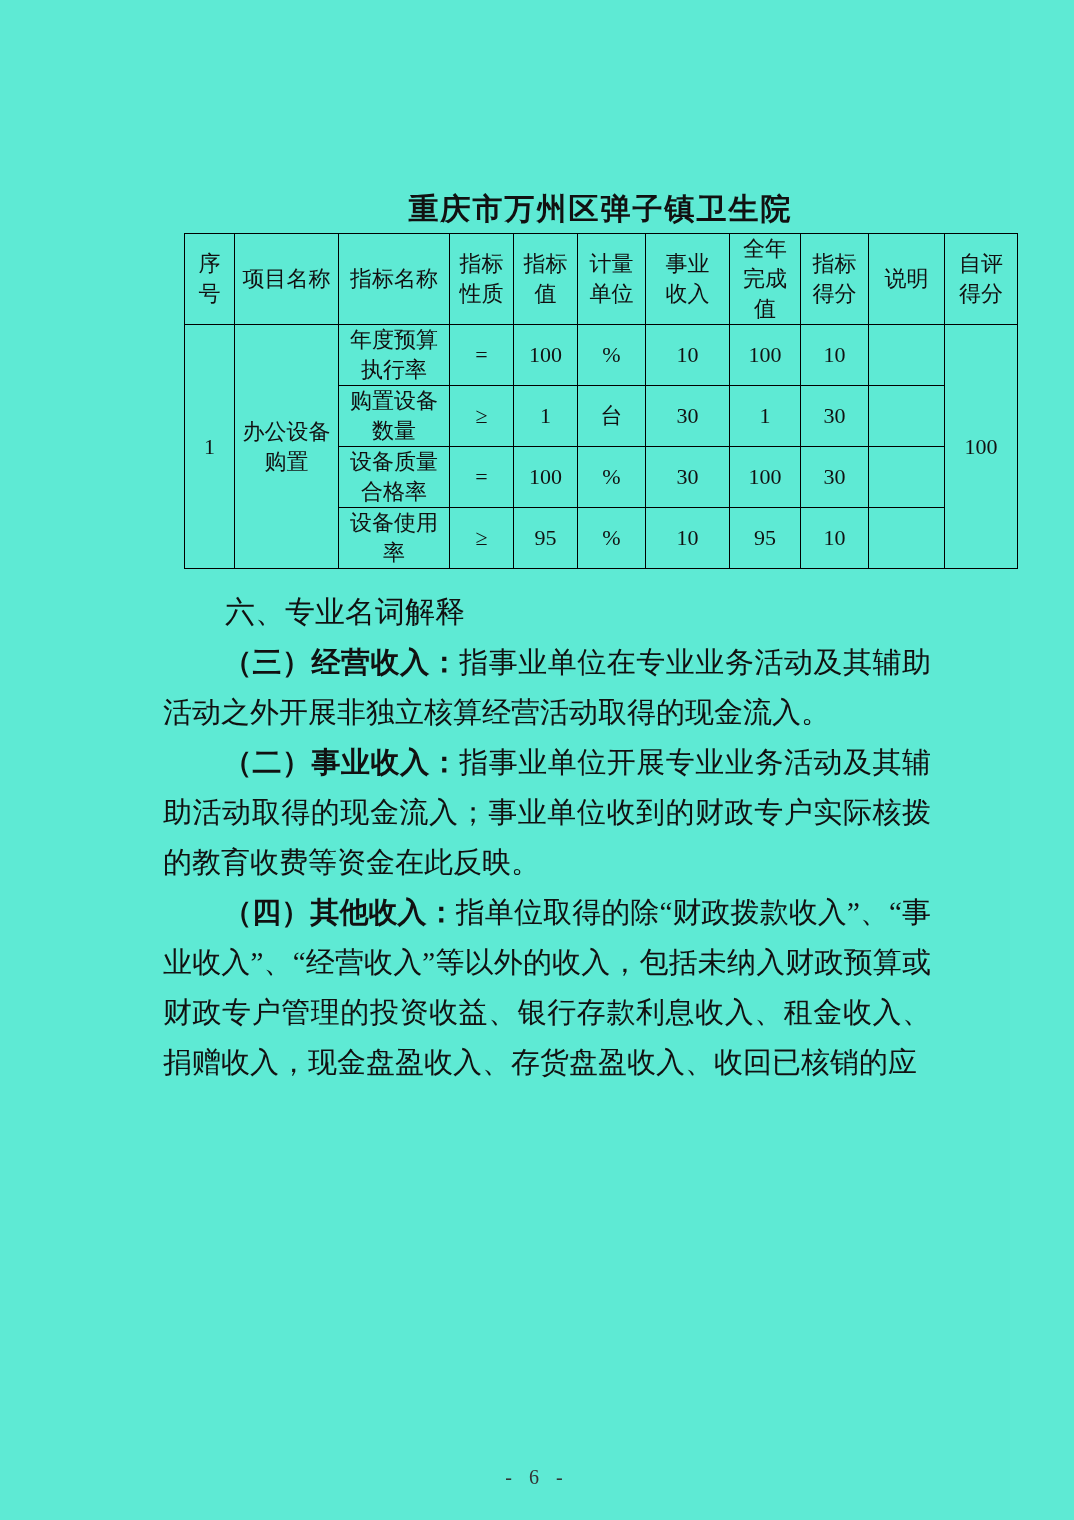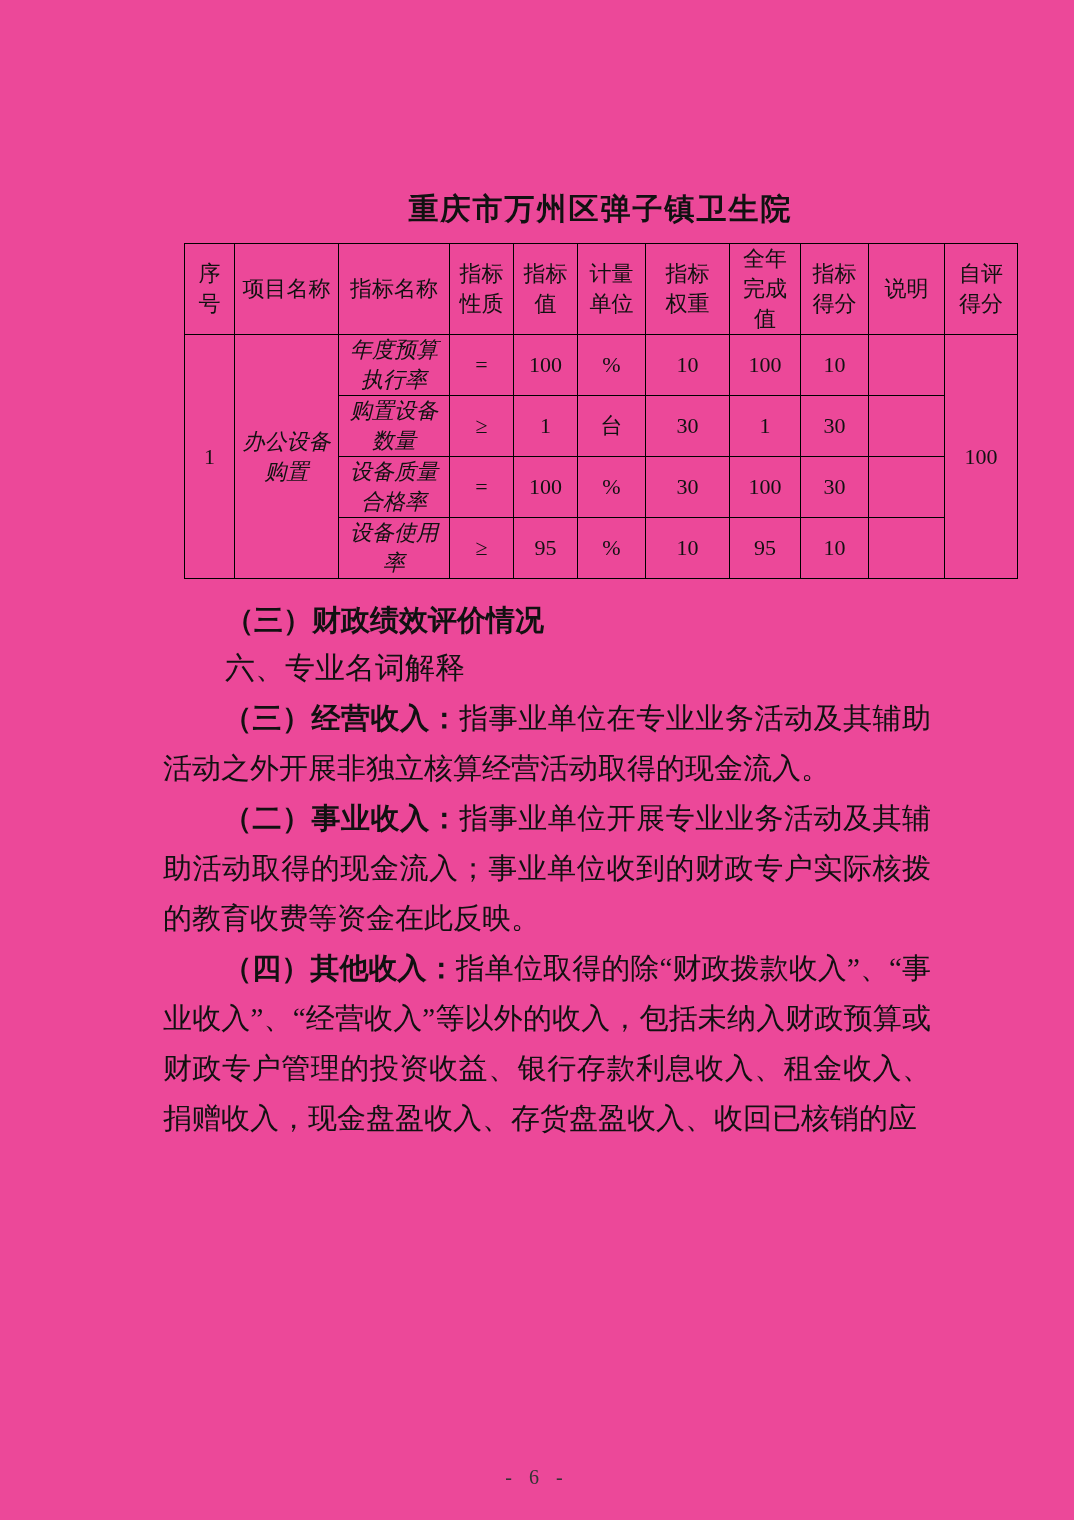--- a/index.html
+++ b/index.html
@@ -1,21 +1,21 @@
 <!DOCTYPE html>
 <html><head>
 <meta charset="utf-8">
 <style>
   * { margin: 0; padding: 0; box-sizing: border-box; }
   html, body { background: #ffffff; }
   .page {
     position: relative;
     width: 1074px;
     height: 1520px;
-    background: #ec4899;
+    background: #5eead4;
     color: #111111;
     font-family: "Liberation Serif", "DejaVu Serif", serif;
     overflow: hidden;
   }
   .content {
     position: absolute;
     left: 163px;
     top: 190px;
     width: 768px;
   }
@@ -32,21 +32,21 @@
   }
   .doc-subtitle {
     margin-top: 22px;
     font-size: 33px;
     font-weight: bold;
     line-height: 42px;
     letter-spacing: 1px;
   }
   table.perf {
     margin-left: 21px;
-    margin-top: 15px;
+    margin-top: 5px;
     border-collapse: collapse;
     table-layout: fixed;
     width: 833px;
     font-size: 22px;
   }
   table.perf th, table.perf td {
     border: 1.5px solid #000000;
     text-align: center;
     vertical-align: middle;
     font-weight: normal;
@@ -54,21 +54,21 @@
     line-height: 30px;
     overflow: hidden;
   }
   tr.hdr { height: 90px; }
   tr.r1 { height: 58px; }
   tr.r2 { height: 61px; }
   tr.r3 { height: 59px; }
   tr.r4 { height: 56px; }
   .cw1 { display: inline-block; width: 24px; }   
   .cw2 { display: inline-block; width: 46px; }   
-  .cw4 { display: inline-block; width: 90px; font-style: italic; }   
+  .cw4 { display: inline-block; width: 90px; }   
   .sections { margin-top: 18px; }
   .h-kai {
     font-size: 29px;
     font-weight: bold;
     line-height: 46px;
     text-indent: 62px;
   }
   .p-plain {
     font-size: 29px;
     line-height: 50px;
@@ -124,21 +124,21 @@
           <col style="width:73px">
       </colgroup>
       <thead>
         <tr class="hdr">
           <th><span class="cw1">序号</span></th>
           <th><span>项目名称</span></th>
           <th><span>指标名称</span></th>
           <th><span class="cw2">指标性质</span></th>
           <th><span class="cw2">指标值</span></th>
           <th><span class="cw2">计量单位</span></th>
-          <th><span class="cw2">指标权重</span></th>
+          <th><span class="cw2">事业收入</span></th>
           <th><span class="cw2">全年完成值</span></th>
           <th><span class="cw2">指标得分</span></th>
           <th><span>说明</span></th>
           <th><span class="cw2">自评得分</span></th>
         </tr>
       </thead>
       <tbody>
         <tr class="r1">
           <td rowspan="4">1</td>
           <td rowspan="4"><span class="cw4">办公设备购置</span></td>
@@ -179,21 +179,20 @@
           <td>%</td>
           <td>10</td>
           <td>95</td>
           <td>10</td>
           <td></td>
         </tr>
       </tbody>
     </table>
 
     <div class="sections">
-      <div class="h-kai">（三）财政绩效评价情况</div>
       <div class="h-hei">六、专业名词解释</div>
 
       <p class="term"><b>（三）经营收入：</b><span>指事业单位在专业业务活动及其辅助活动之外开展非独立核算经营活动取得的现金流入。</span></p>
       <p class="term"><b>（二）事业收入：</b><span>指事业单位开展专业业务活动及其辅助活动取得的现金流入；事业单位收到的财政专户实际核拨的教育收费等资金在此反映。</span></p>
       <p class="term"><b>（四）其他收入：</b><span>指单位取得的除“财政拨款收入”、“事业收入”、“经营收入”等以外的收入，包括未纳入财政预算或财政专户管理的投资收益、银行存款利息收入、租金收入、捐赠收入，现金盘盈收入、存货盘盈收入、收回已核销的应</span></p>
     </div>
   </div>
 
   <div class="footer">- 6 -</div>
 </div>

